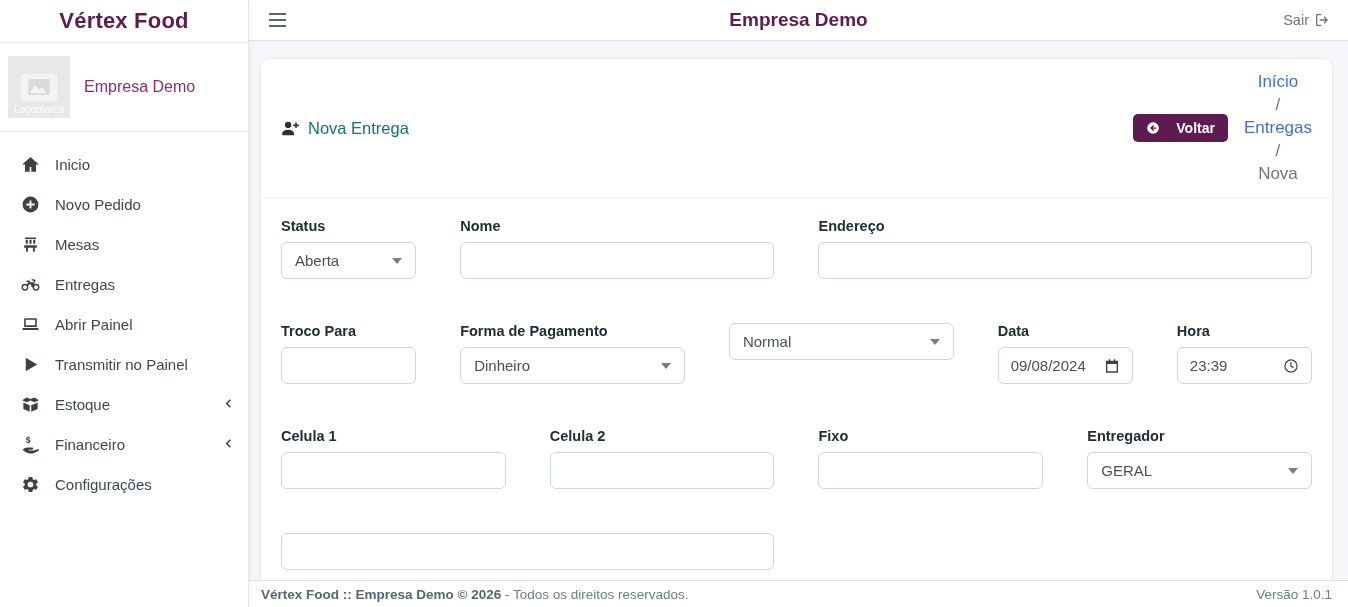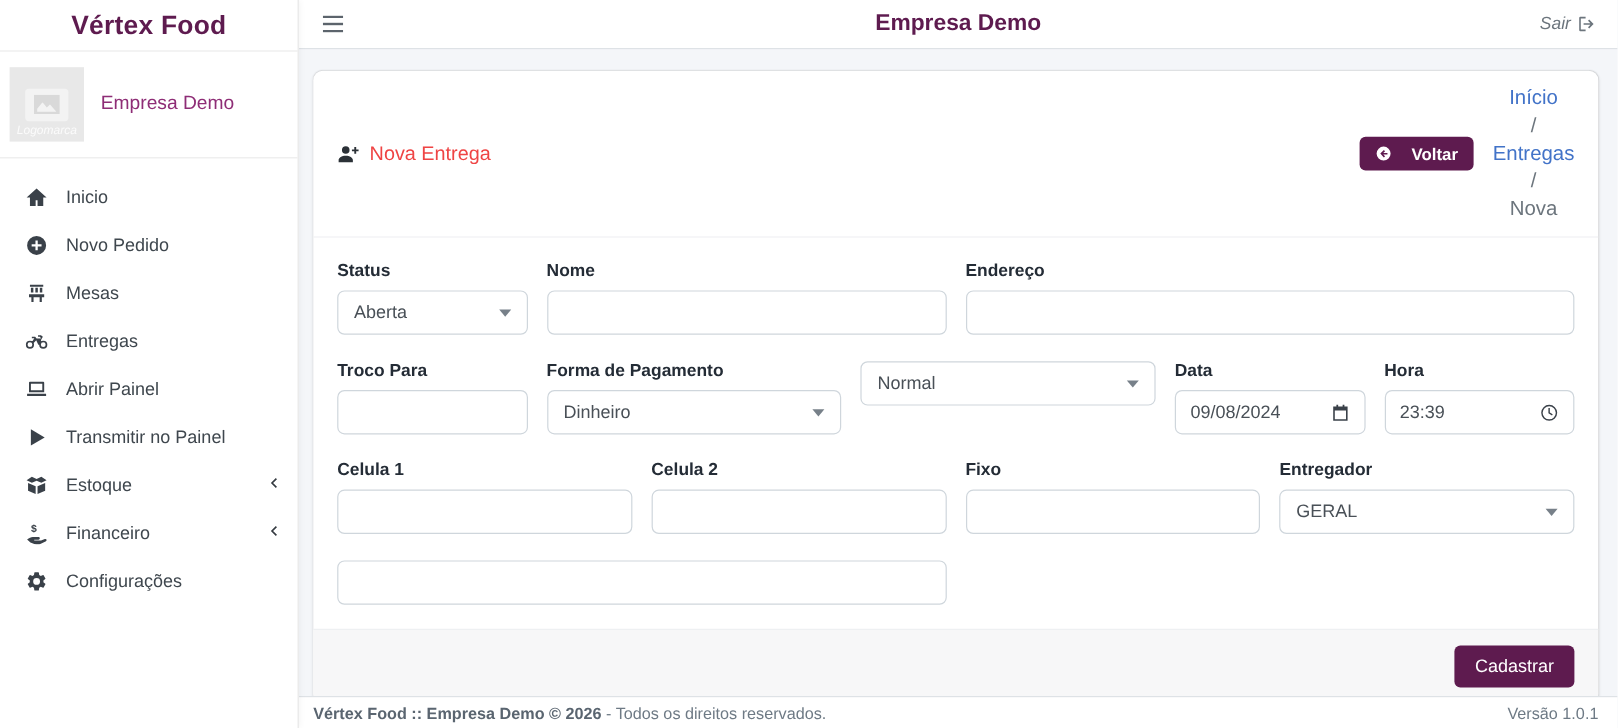--- a/index.html
+++ b/index.html
@@ -60,52 +60,52 @@
     position:relative;
   }
   .hamburger { background:none; border:none; cursor:pointer; display:flex; }
   .hamburger svg { width:17px; height:14px; fill:#5c646c; }
   .topbar-title {
     position:absolute; left:0; right:0; text-align:center;
     font-size:19px; font-weight:700; color:#5e1b4f; pointer-events:none;
   }
   .logout {
     margin-left:auto; display:flex; align-items:flex-start; gap:5px;
-    text-decoration:none; color:#6c757d; font-size:14.5px; cursor:pointer; z-index:1;font-style:italic;
+    text-decoration:none; color:#6c757d; font-size:14.5px; cursor:pointer; z-index:1;
   }
   .logout svg { width:16px; height:16px; fill:#6c757d; }
   
   .content { flex:1; padding:18px 16px 0 12px; overflow:hidden; }
   .card {
     background:#fff; border-radius:8px;
     box-shadow:0 0 1px rgba(0,0,0,.13), 0 1px 3px rgba(0,0,0,.1);
     overflow:hidden;
   }
   .card-header {
     display:flex; align-items:center; justify-content:space-between;
     padding:13px 20px; border-bottom:1px solid #f0f1f3;
   }
   .card-title { display:flex; align-items:center; gap:8px; }
   .card-title svg { width:19px; height:19px; fill:#2b3137; }
-  .card-title span { font-size:16.5px; color:#ef4444; }
+  .card-title span { font-size:16.5px; color:#0f766e; }
   .header-right { display:flex; align-items:center; gap:16px; }
   .btn-voltar {
     display:flex; align-items:center; gap:16px;
     background:#5e1b4f; color:#fff; border:none; border-radius:5px;
     padding:6px 13px; font-size:14px; cursor:pointer;
     font-family:"Liberation Sans", sans-serif; font-weight:600;
   }
   .btn-voltar svg { width:14px; height:14px; fill:#fff; }
   .breadcrumb { display:flex; align-items:center; gap:3px; font-size:17px;flex-direction:column; }
   .breadcrumb a { color:#4273c8; text-decoration:none; cursor:pointer; }
   .breadcrumb .sep { color:#6c757d; }
   .breadcrumb .current { color:#6c757d; }
   
   .card-body { padding:20px; }
-  .grid { display:grid; grid-template-columns:repeat(12,1fr); column-gap:16px; row-gap:22px; }
+  .grid { display:grid; grid-template-columns:repeat(12,1fr); column-gap:16px; row-gap:22px;gap:44px; }
   .span2{grid-column:span 2;} .span3{grid-column:span 3;}
   .span4{grid-column:span 4;} .span6{grid-column:span 6;}
   .field label {
     display:block; font-size:14.5px; font-weight:700; color:#242c36; margin-bottom:8px;
   }
   .tinput, .selectbox, .dtbox {
     width:100%; height:37px; border:1px solid #cfd6dc; border-radius:6px;
     background:#fff; font-size:15px; color:#495057;
     font-family:"Liberation Sans", sans-serif;
   }

